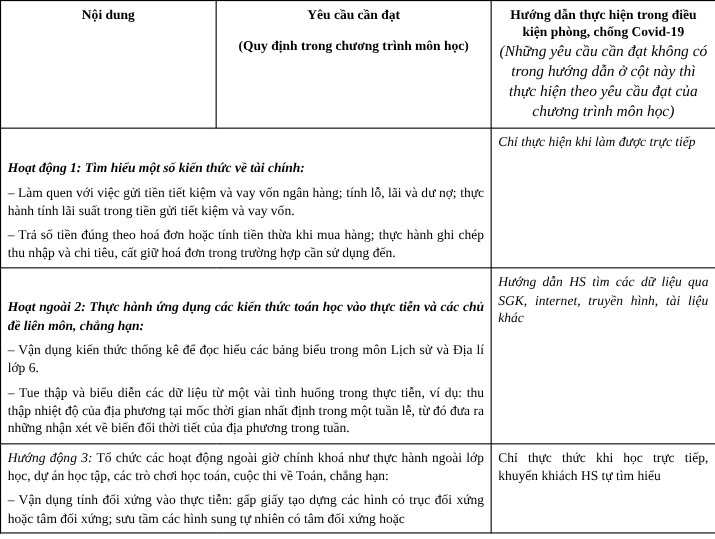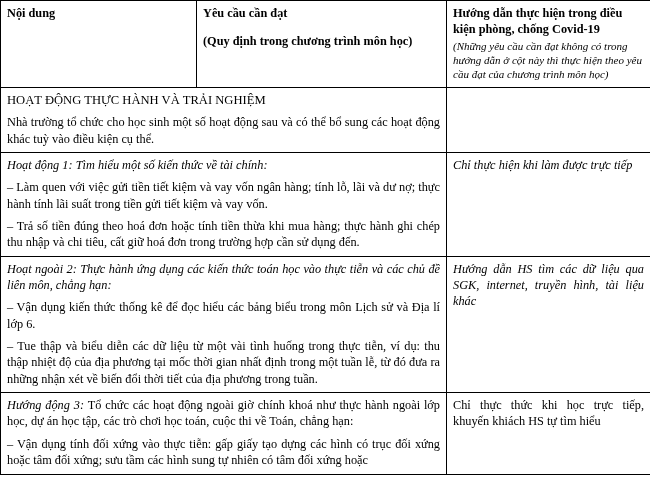--- a/index.html
+++ b/index.html
@@ -26,35 +26,36 @@
     font-size: 12.3px;
     line-height: 1.33;
   }
   
   col.c1 { width: 196px; }
   col.c2 { width: 250px; }
   col.c3 { width: 204px; }
 
   
   .hdr td {
+    text-align: center;
     vertical-align: middle;
     font-weight: bold;
     padding-top: 5px;
     padding-bottom: 6px;
   }
   .hdr .sub {
     font-weight: bold;
     display: block;
     margin-top: 12px;
   }
   .hdr .note {
     font-weight: normal;
     font-style: italic;
     display: block;
-    font-size: 11px;
+    font-size: 14px;
     line-height: 1.3;
     margin-top: 1px;
   }
   .hdr .title-line {
     display: block;
   }
 
   
   .p {
     margin: 0 0 0 0;
@@ -62,21 +63,22 @@
     text-justify: inter-word;
   }
   .p + .p {
     margin-top: 6px;
   }
   .big-title {
     font-size: 12.6px;
   }
   .act-label {
     font-style: italic;
-    font-weight: normal;
+    font-weight: bold;
+    margin-top: 23px;
   }
   .cell-right {
     text-align: left;
   }
   .vmid { vertical-align: middle; font-style: italic; }
 </style>
 </head>
 <body>
 
 <table class="doc-table">
@@ -93,27 +95,20 @@
       <td>
         <span class="title-line">Yêu cầu cần đạt</span>
         <span class="sub">(Quy định trong chương trình môn học)</span>
       </td>
       <td>
         <span class="title-line">Hướng dẫn thực hiện trong điều kiện phòng, chống Covid-19</span>
         <span class="note">(Những yêu cầu cần đạt không có trong hướng dẫn ở cột này thì thực hiện theo yêu cầu đạt của chương trình môn học)</span>
       </td>
     </tr>
 
-    <tr>
-      <td colspan="2">
-        <p class="p big-title">HOẠT ĐỘNG THỰC HÀNH VÀ TRẢI NGHIỆM</p>
-        <p class="p">Nhà trường tổ chức cho học sinh một số hoạt động sau và có thể bổ sung các hoạt động khác tuỳ vào điều kiện cụ thể.</p>
-      </td>
-      <td></td>
-    </tr>
 
     <tr>
       <td colspan="2">
         <p class="p act-label"><i>Hoạt động 1:</i> Tìm hiểu một số kiến thức về tài chính:</p>
         <p class="p">– Làm quen với việc gửi tiền tiết kiệm và vay vốn ngân hàng; tính lỗ, lãi và dư nợ; thực hành tính lãi suất trong tiền gửi tiết kiệm và vay vốn.</p>
         <p class="p">– Trả số tiền đúng theo hoá đơn hoặc tính tiền thừa khi mua hàng; thực hành ghi chép thu nhập và chi tiêu, cất giữ hoá đơn trong trường hợp cần sử dụng đến.</p>
       </td>
       <td class="vmid cell-right">
         <p class="p">Chỉ thực hiện khi làm được trực tiếp</p>
       </td>

